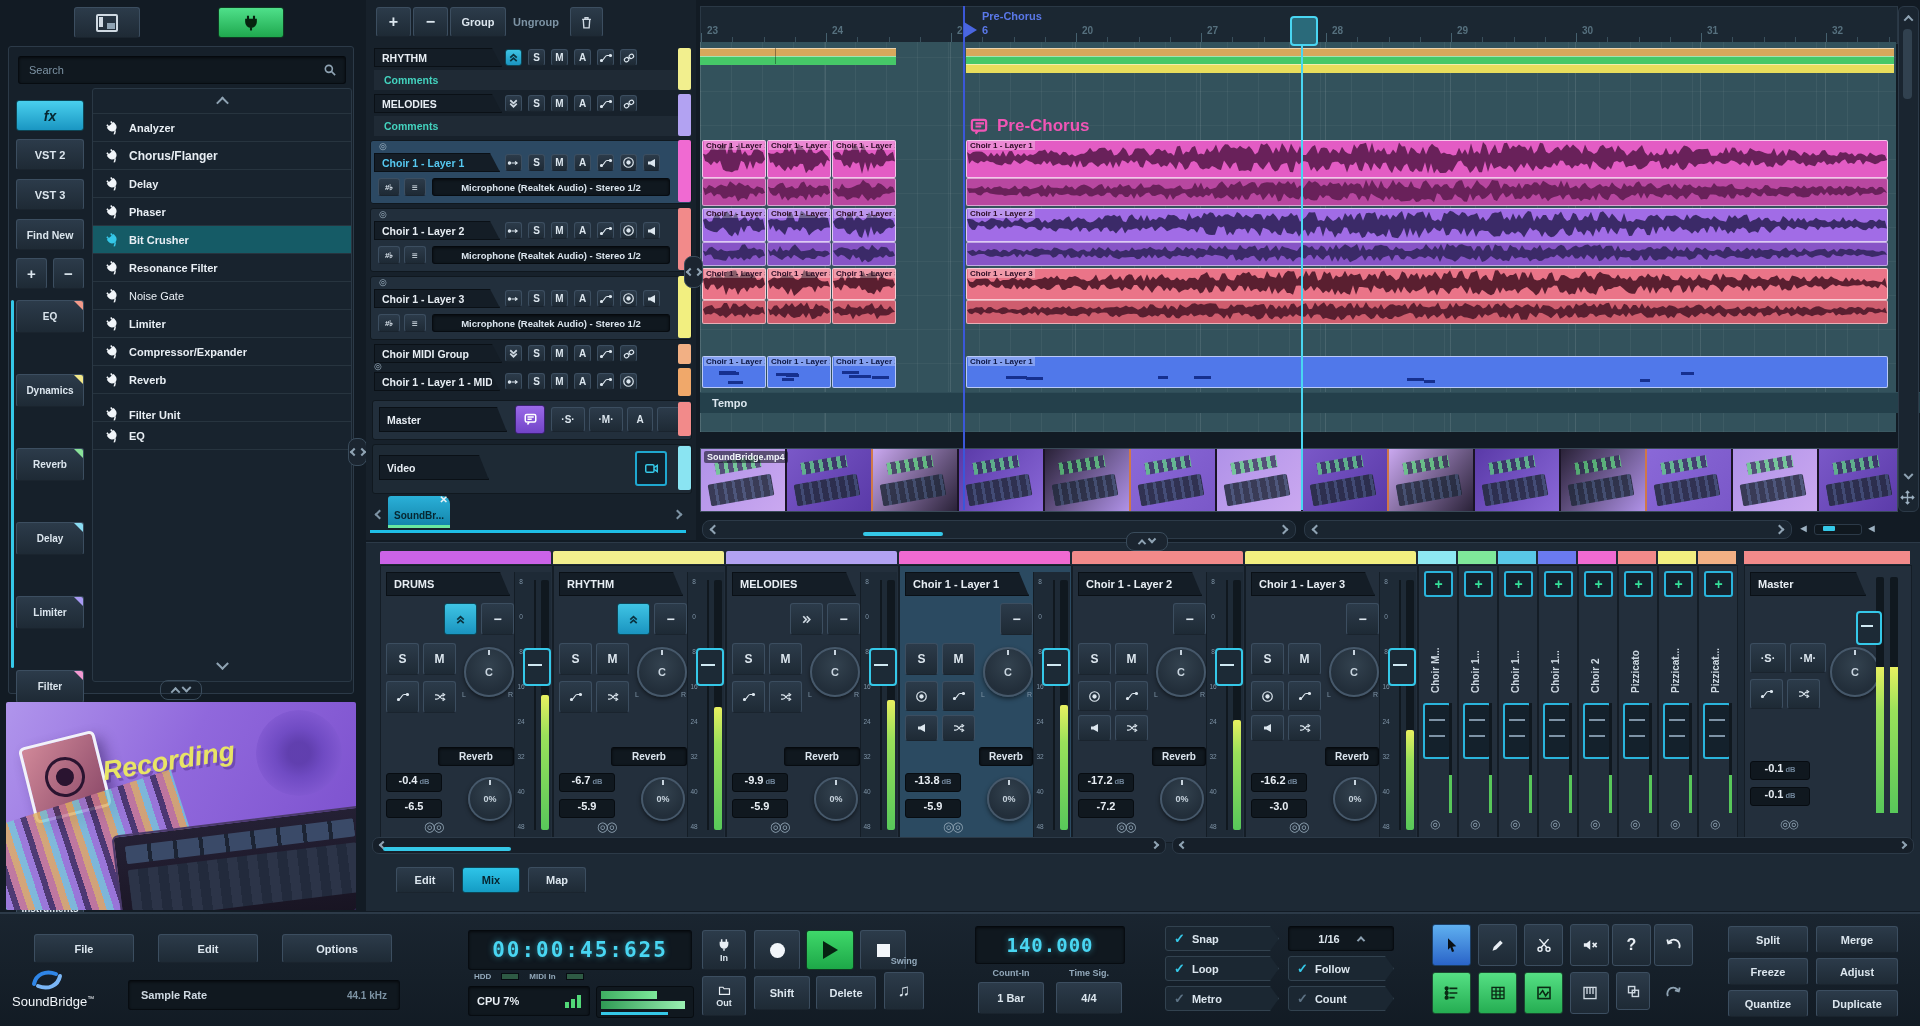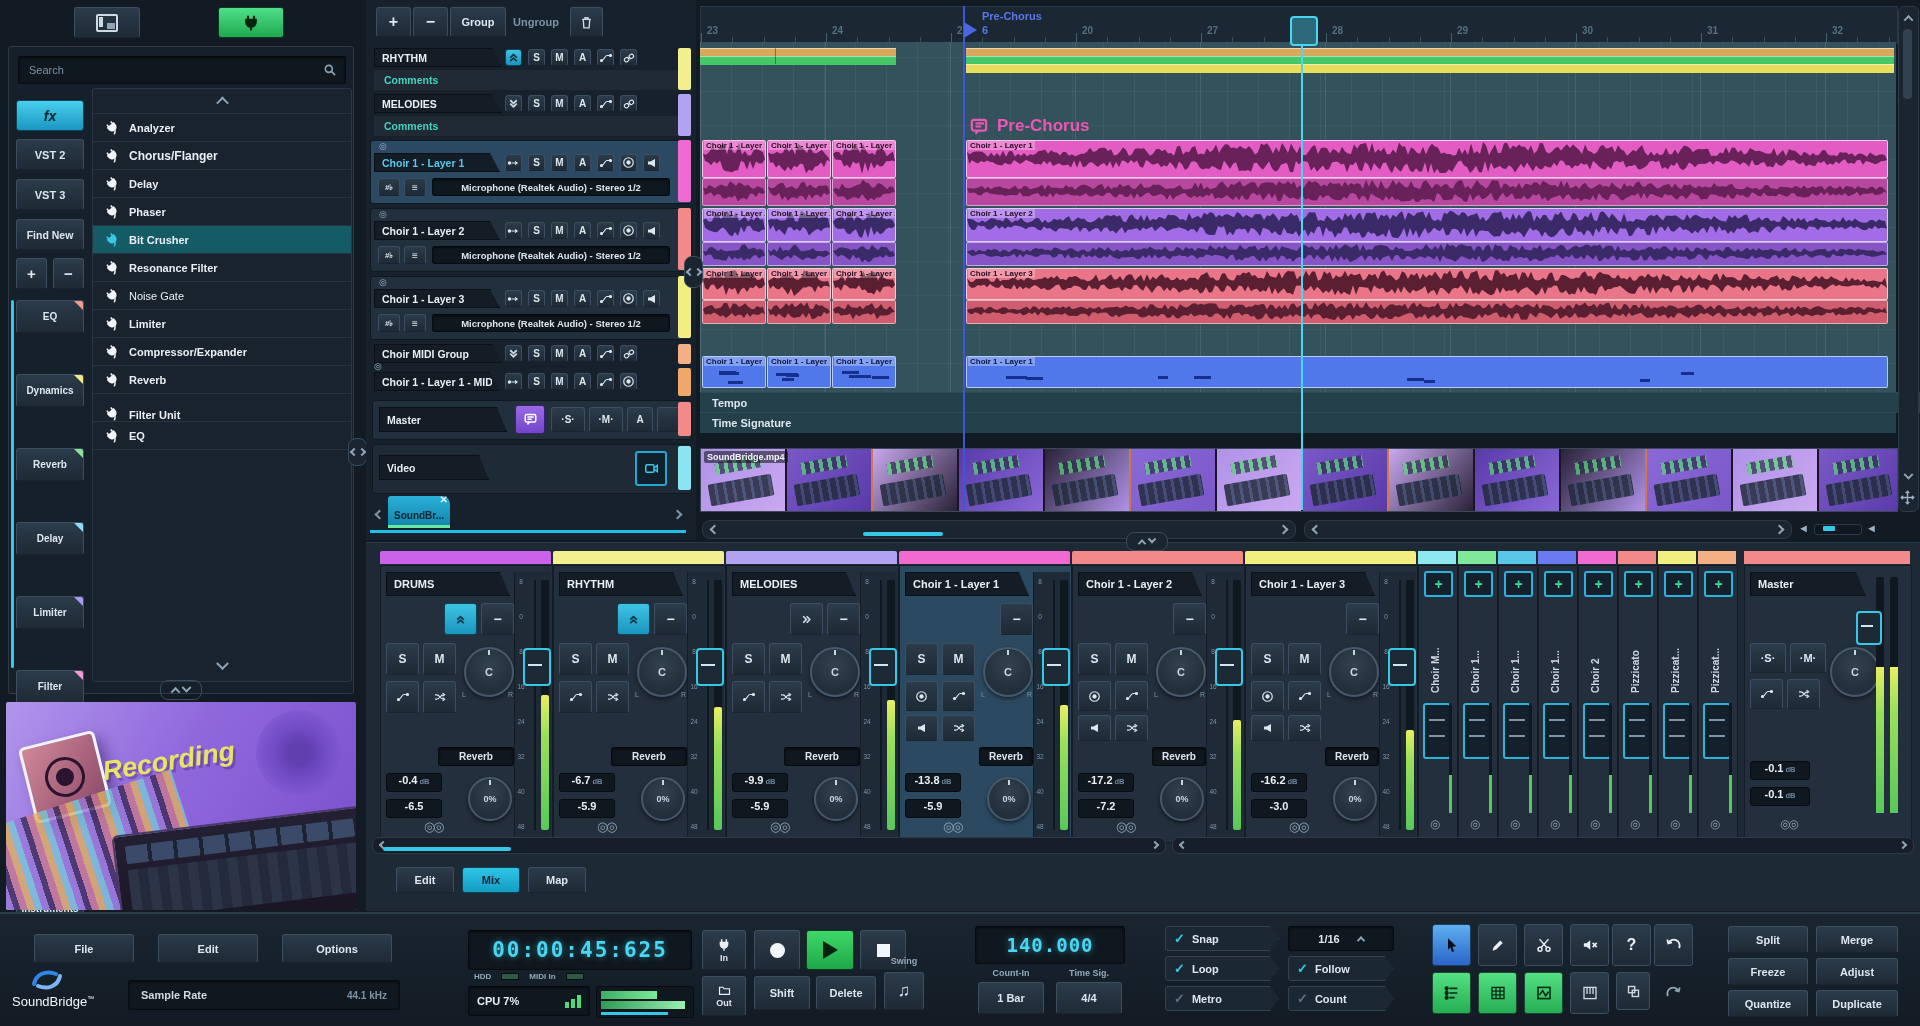--- a/index.html
+++ b/index.html
@@ -683,22 +683,20 @@
         <div class="abs" style="left: 1156.25px; top: 30px; width: 1px; height: 5px; background: rgb(57, 79, 92);"></div>
         <div class="abs" style="left: 1187.5px; top: 30px; width: 1px; height: 5px; background: rgb(57, 79, 92);"></div>
         <div class="abs" style="left: 1218.75px; top: 30px; width: 1px; height: 5px; background: rgb(57, 79, 92);"></div>
       </div>
     <div class="abs" id="tl-grid" style="left:0;top:42px;width:1196px;height:390px;background:#33525c;
                 background-image:repeating-linear-gradient(90deg,rgba(255,255,255,.05) 0 1px,transparent 1px 31px),repeating-linear-gradient(90deg,rgba(255,255,255,.10) 0 1px,transparent 1px 125px),repeating-linear-gradient(0deg,rgba(255,255,255,.04) 0 1px,transparent 1px 34px);"></div>
     <div id="tl-content"></div>
 
     <div class="abs" style="left:0;top:392px;width:1291px;height:20px;background:#24404b;border-top:1px solid #2f4d58;">
       <span style="margin-left:12px;font-size:11px;font-weight:bold;color:#dbe6ee;line-height:20px;">Tempo</span></div>
-    <div class="abs" style="left:0;top:412px;width:1196px;height:20px;background:#24404b;border-top:1px solid #2f4d58;">
-      <span style="margin-left:12px;font-size:11px;font-weight:bold;color:#dbe6ee;line-height:20px;">Time Signature</span></div>
 
     <div class="abs" id="video-strip" style="left:0;top:448px;width:1196px;height:62px;background:#0c1218;border:1px solid #3a4a58;overflow:hidden;">
       <div id="video-frames" style="position:absolute;inset:0;">
           <div class="abs" style="left: 0px; top: 0px; width: 86px; height: 62px; background: linear-gradient(128deg, rgb(176, 146, 232) 0%, rgb(202, 168, 240) 100%); border-right: 2px solid rgb(26, 20, 38); box-sizing: border-box;">
             <div class="abs" style="left: 8px; top: 30px; width: 64px; height: 22px; transform: rotate(-10deg); background: repeating-linear-gradient(90deg, rgb(34, 42, 60) 0px, rgb(34, 42, 60) 6px, rgb(58, 74, 104) 6px, rgb(58, 74, 104) 9px); opacity: 0.85; border-radius: 2px;"></div>
             <div class="abs" style="left: 14px; top: 10px; width: 46px; height: 12px; transform: rotate(-10deg); background: repeating-linear-gradient(90deg, rgb(88, 216, 120) 0px, rgb(88, 216, 120) 4px, rgb(40, 48, 72) 4px, rgb(40, 48, 72) 9px); opacity: 0.7;"></div>
           </div>
           <div class="abs" style="left: 86px; top: 0px; width: 86px; height: 62px; background: linear-gradient(128deg, rgb(122, 88, 200) 0%, rgb(90, 58, 168) 100%); border-right: 2px solid rgb(208, 120, 72); box-sizing: border-box;">
             <div class="abs" style="left: 8px; top: 30px; width: 64px; height: 22px; transform: rotate(-10deg); background: repeating-linear-gradient(90deg, rgb(34, 42, 60) 0px, rgb(34, 42, 60) 6px, rgb(58, 74, 104) 6px, rgb(58, 74, 104) 9px); opacity: 0.85; border-radius: 2px;"></div>
             <div class="abs" style="left: 14px; top: 10px; width: 46px; height: 12px; transform: rotate(-10deg); background: repeating-linear-gradient(90deg, rgb(88, 216, 120) 0px, rgb(88, 216, 120) 4px, rgb(40, 48, 72) 4px, rgb(40, 48, 72) 9px); opacity: 0.7;"></div>

